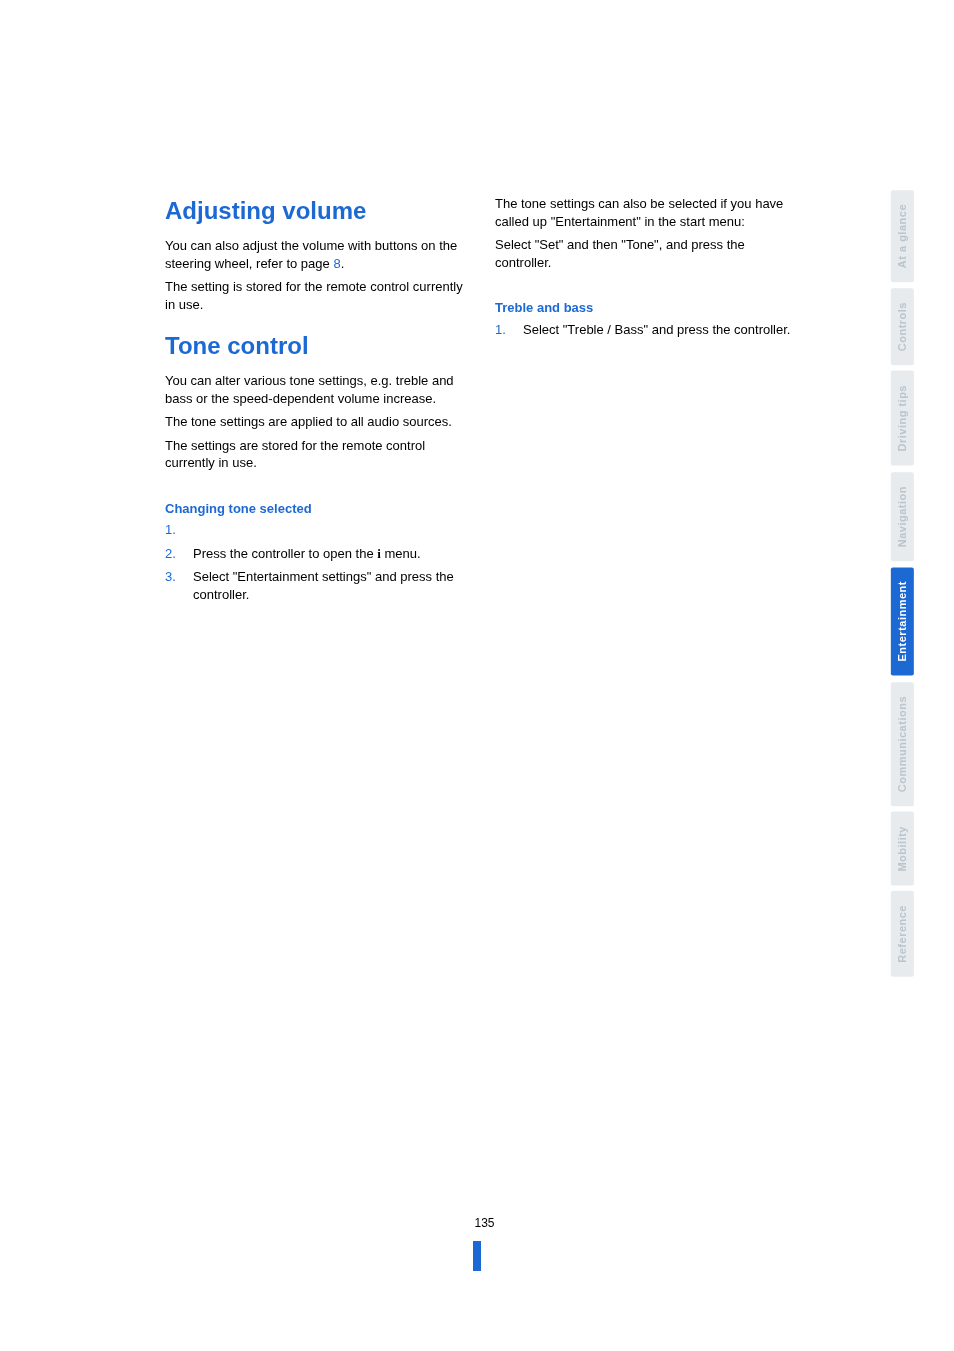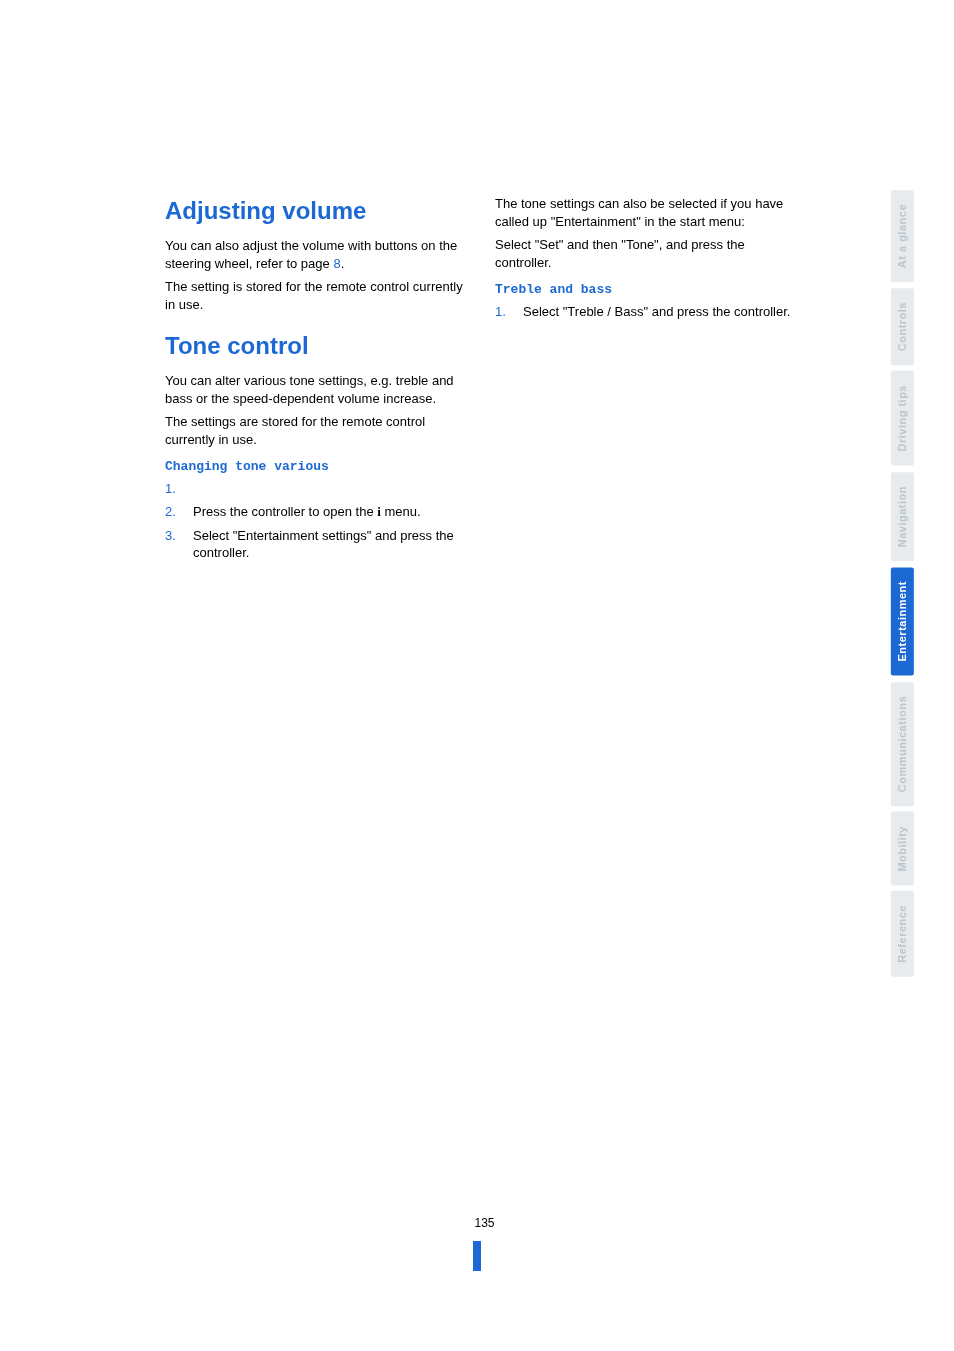--- a/index.html
+++ b/index.html
@@ -34,22 +34,21 @@
   .h2-look.first {
     margin-top: 0;
   }
   .h2-look.spaced {
     margin-top: 16px;
   }
   .h4-blue {
     color: #1c69d4;
     font-size: 13px;
     font-weight: bold;
-    margin: 10px 0 4px 0;
-    font-family: Liberation Mono, monospace;
+    margin: 28px 0 4px 0;
   }
   p {
     margin: 0 0 6px 0;
   }
   .link-page {
     color: #1c69d4;
   }
   ol.steps, ul.bullets {
     margin: 0 0 6px 0;
     padding: 0;
@@ -146,23 +145,24 @@
 
     <div class="col">
       <div class="h2-look first">Adjusting volume</div>
       <p>
         <span>You can also adjust the volume with buttons on the steering wheel, refer to page </span><span class="link-page">8</span><span>.</span>
       </p>
       <p>The setting is stored for the remote control currently in use.</p>
 
       <div class="h2-look spaced">Tone control</div>
       <p>You can alter various tone settings, e.g. treble and bass or the speed-dependent volume increase.</p>
+      <p>The tone settings are applied to all audio sources.</p>
       <p>The settings are stored for the remote control currently in use.</p>
 
-      <div class="h4-blue">Changing tone various</div>
+      <div class="h4-blue">Changing tone selected</div>
       <ol class="steps">
         <li>
           <span class="step-num">1.</span>
         </li>
         <li>
           <span class="step-num">2.</span>
           <span>
             <span>Press the controller to open the </span><span class="i-icon">i</span><span> menu.</span>
           </span>
         </li>

